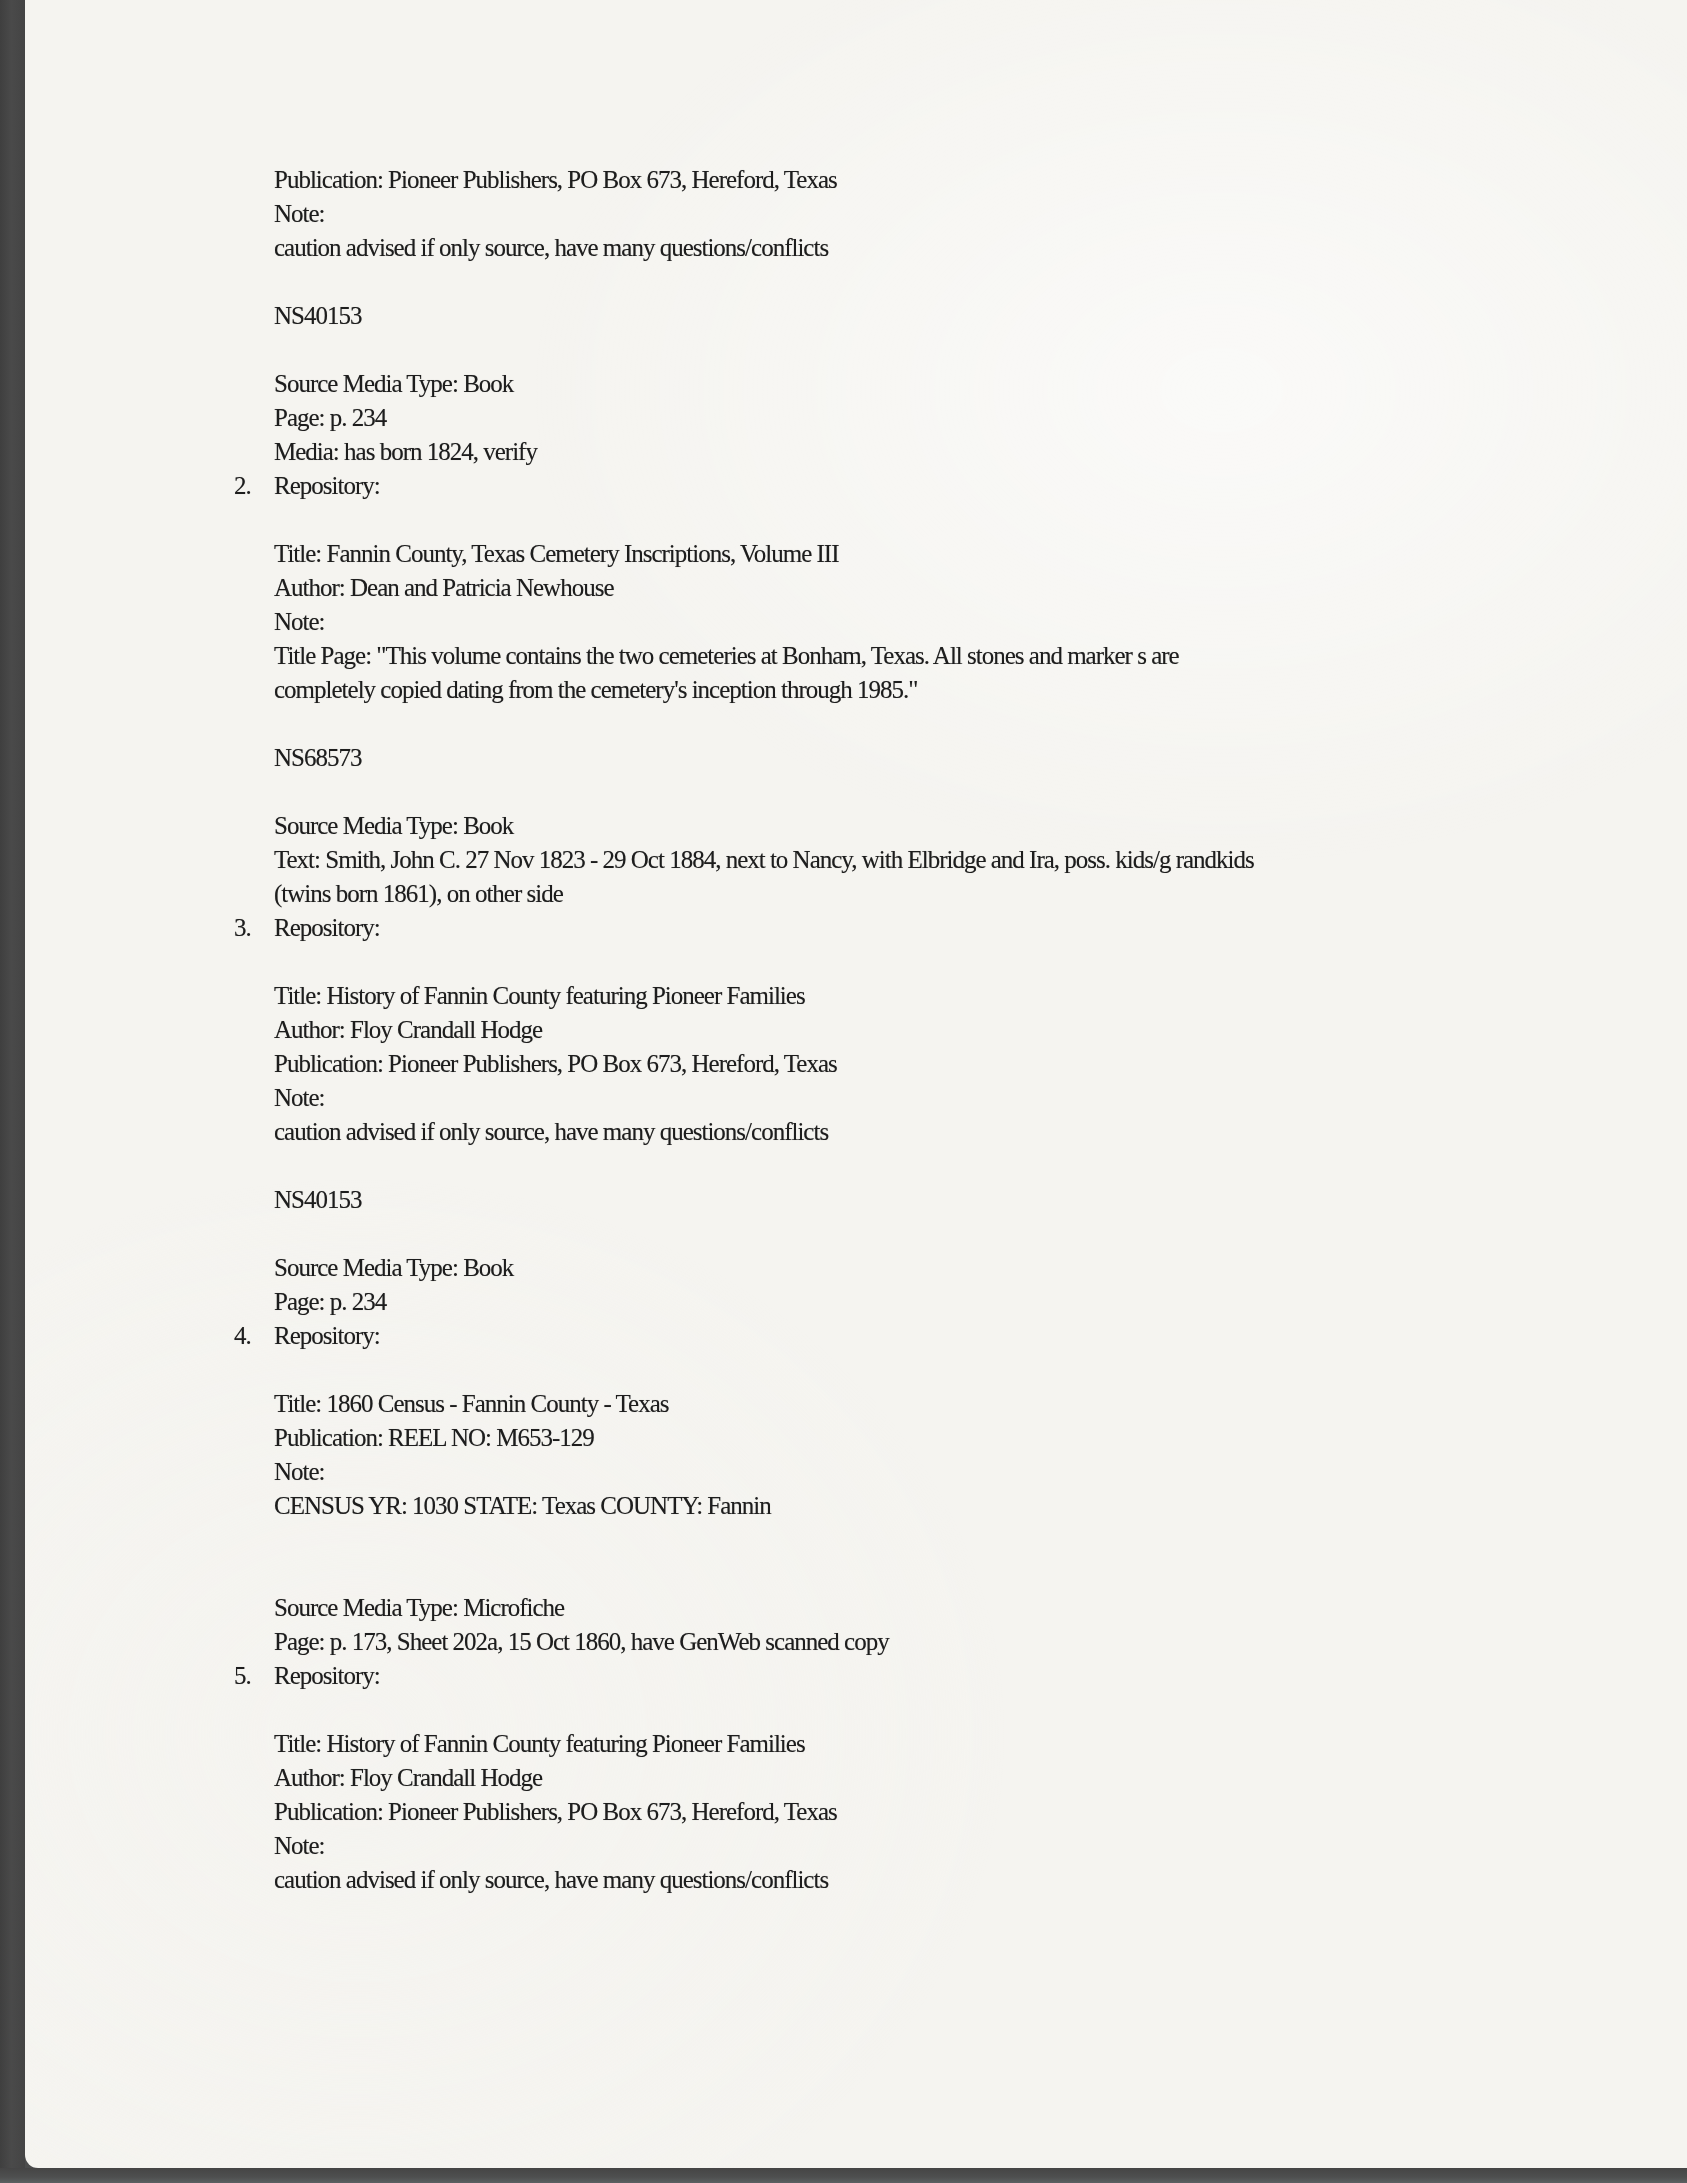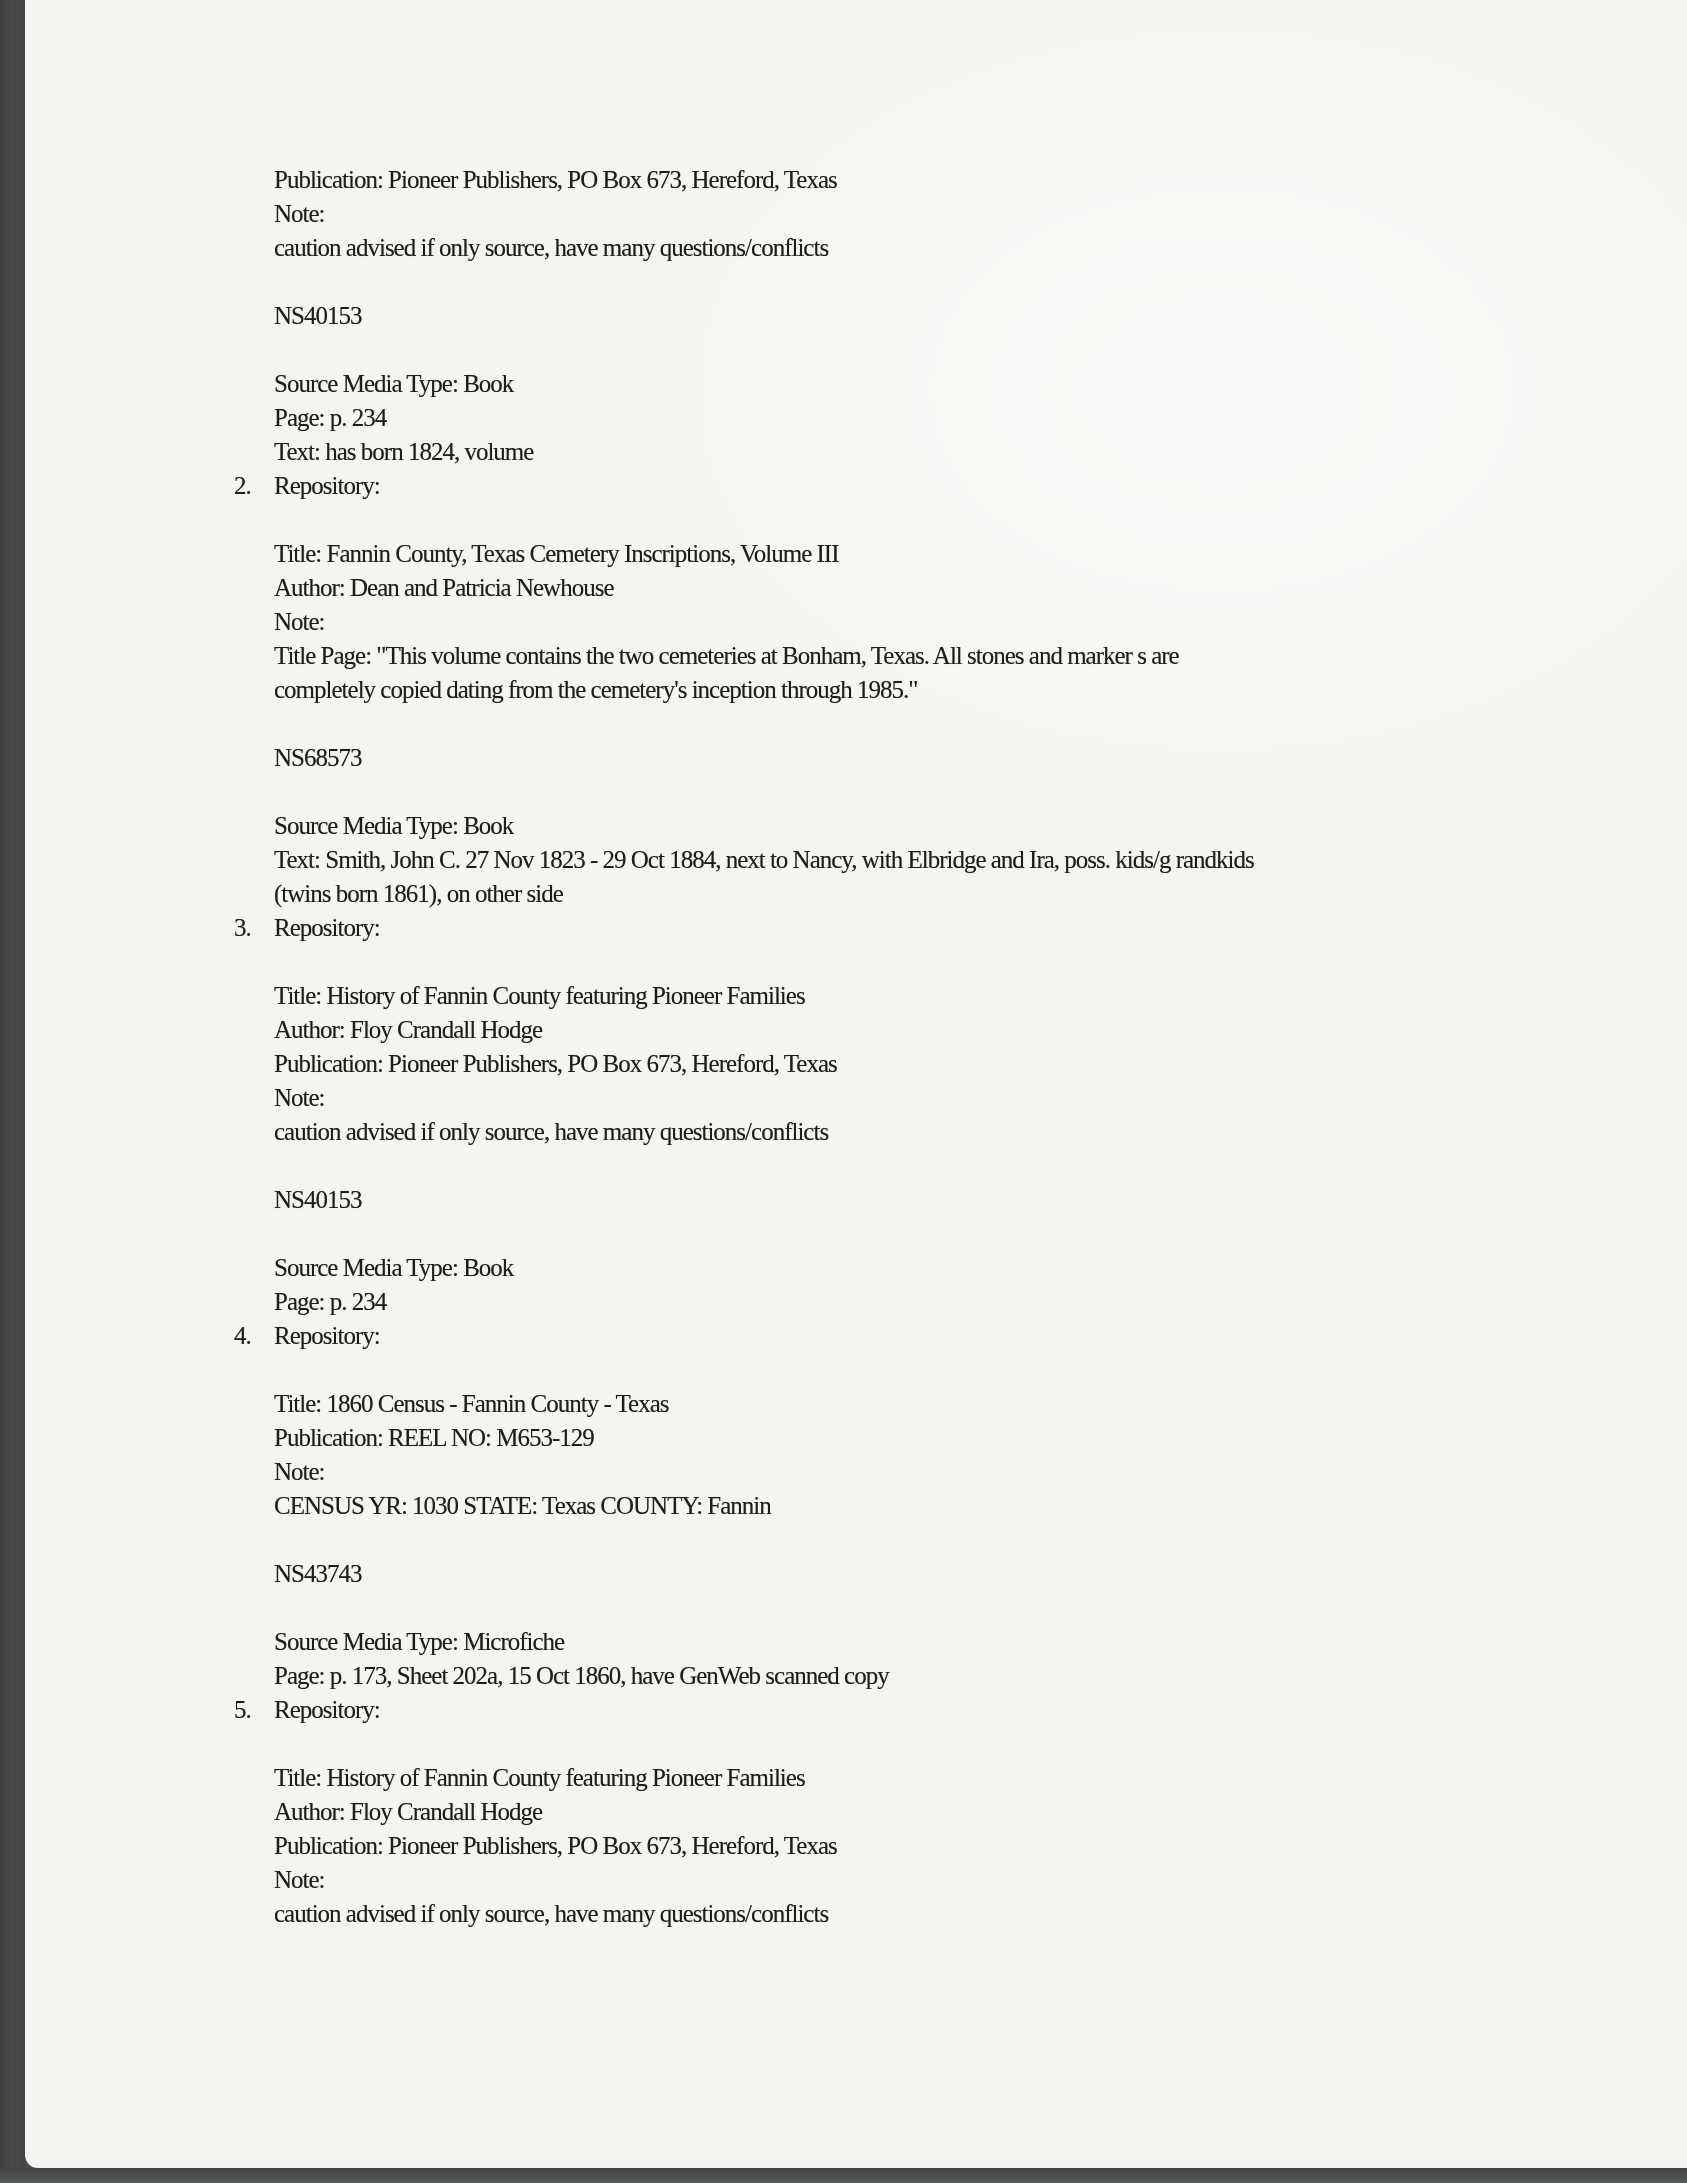--- a/index.html
+++ b/index.html
@@ -84,21 +84,21 @@
   <div class="paper" style="background-color: rgb(245, 244, 240);">
     <div class="textblock" id="doc-lines" style="color: rgb(29, 29, 29);">
         <div class="line"><span>Publication: Pioneer Publishers, PO Box 673, Hereford, Texas</span></div>
         <div class="line"><span>Note:</span></div>
         <div class="line"><span>caution advised if only source, have many questions/conflicts</span></div>
         <div class="line">&nbsp;</div>
         <div class="line"><span>NS40153</span></div>
         <div class="line">&nbsp;</div>
         <div class="line"><span>Source Media Type: Book</span></div>
         <div class="line"><span>Page: p. 234</span></div>
-        <div class="line"><span>Text: has born 1824, volume</span></div>
+        <div class="line"><span>Media: has born 1824, verify</span></div>
         <div class="line"><span class="line-number">2.</span><span>Repository:</span></div>
         <div class="line">&nbsp;</div>
         <div class="line"><span>Title: Fannin County, Texas Cemetery Inscriptions, Volume III</span></div>
         <div class="line"><span>Author: Dean and Patricia Newhouse</span></div>
         <div class="line"><span>Note:</span></div>
         <div class="line"><span>Title Page: "This volume contains the two cemeteries at Bonham, Texas. All stones and marker s are</span></div>
         <div class="line"><span>completely copied dating from the cemetery's inception through 1985."</span></div>
         <div class="line">&nbsp;</div>
         <div class="line"><span>NS68573</span></div>
         <div class="line">&nbsp;</div>
@@ -117,21 +117,20 @@
         <div class="line">&nbsp;</div>
         <div class="line"><span>Source Media Type: Book</span></div>
         <div class="line"><span>Page: p. 234</span></div>
         <div class="line"><span class="line-number">4.</span><span>Repository:</span></div>
         <div class="line">&nbsp;</div>
         <div class="line"><span>Title: 1860 Census - Fannin County - Texas</span></div>
         <div class="line"><span>Publication: REEL NO: M653-129</span></div>
         <div class="line"><span>Note:</span></div>
         <div class="line"><span>CENSUS YR: 1030 STATE: Texas COUNTY: Fannin</span></div>
         <div class="line">&nbsp;</div>
-        <div class="line"><span>NS43743</span></div>
         <div class="line">&nbsp;</div>
         <div class="line"><span>Source Media Type: Microfiche</span></div>
         <div class="line"><span>Page: p. 173, Sheet 202a, 15 Oct 1860, have GenWeb scanned copy</span></div>
         <div class="line"><span class="line-number">5.</span><span>Repository:</span></div>
         <div class="line">&nbsp;</div>
         <div class="line"><span>Title: History of Fannin County featuring Pioneer Families</span></div>
         <div class="line"><span>Author: Floy Crandall Hodge</span></div>
         <div class="line"><span>Publication: Pioneer Publishers, PO Box 673, Hereford, Texas</span></div>
         <div class="line"><span>Note:</span></div>
         <div class="line"><span>caution advised if only source, have many questions/conflicts</span></div>

